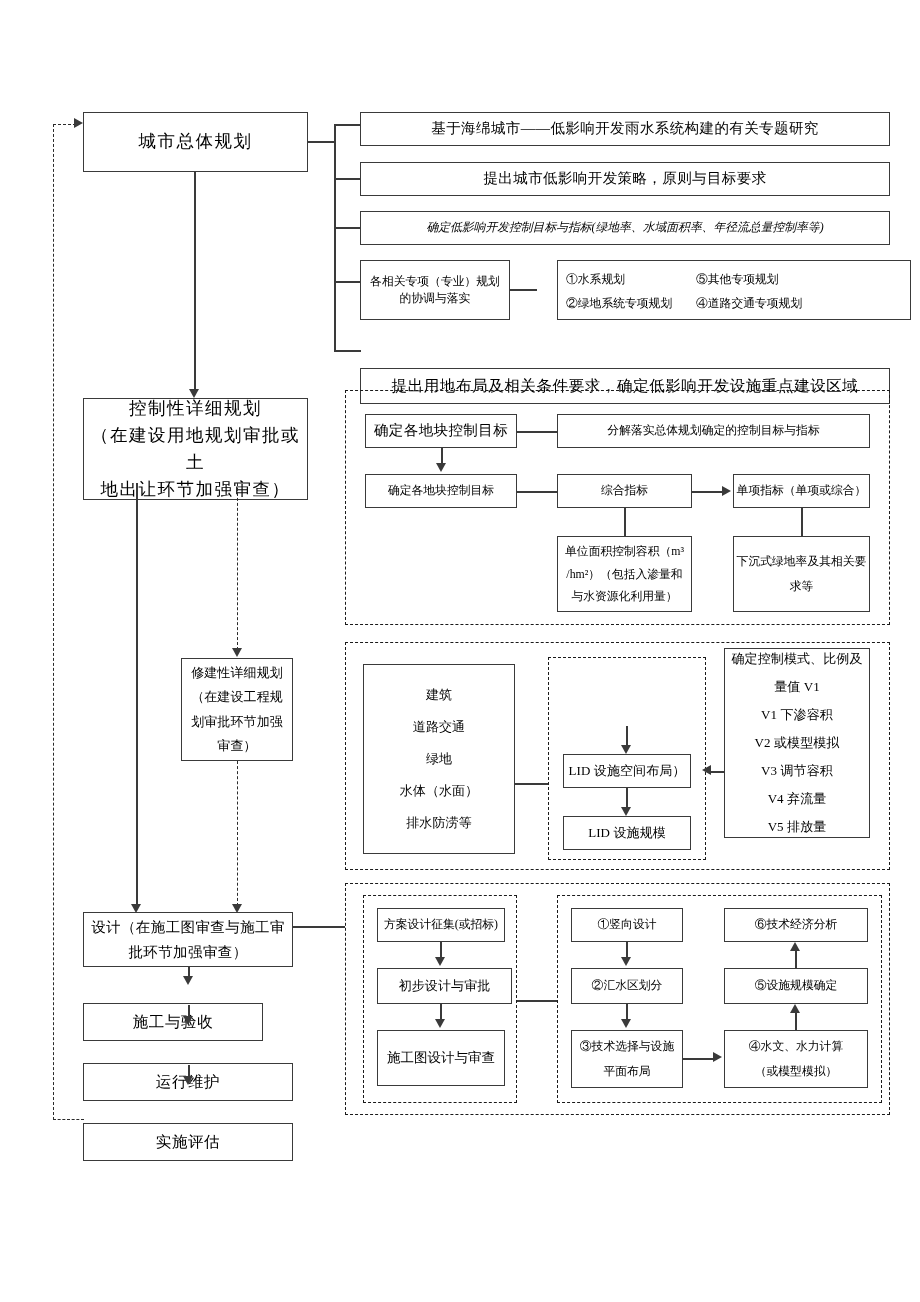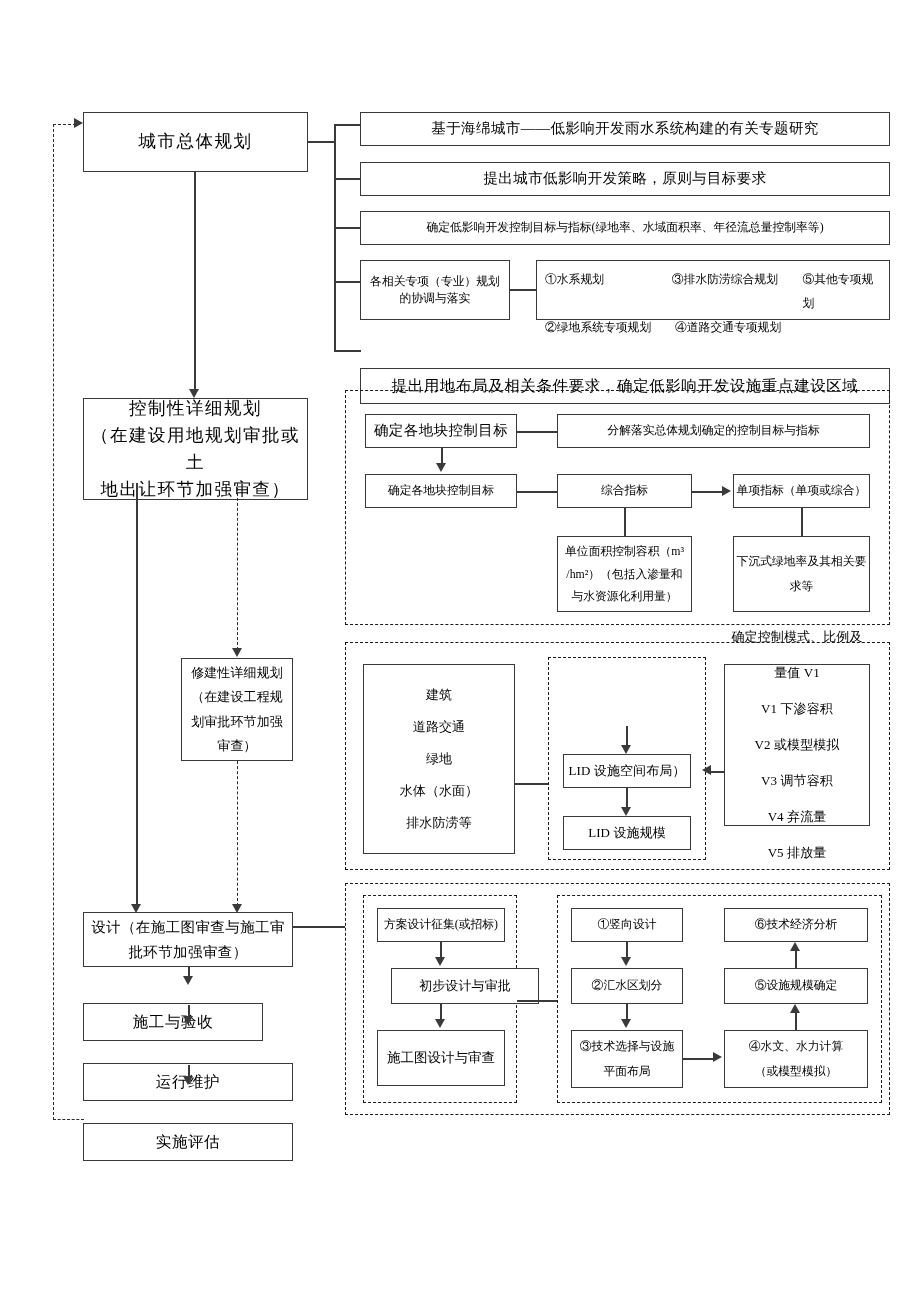--- a/index.html
+++ b/index.html
@@ -49,34 +49,33 @@
   <div class="ln h" style="left:334px;top:227px;width:27px;"></div>
   <div class="ln h" style="left:334px;top:281px;width:27px;"></div>
   <div class="ln h" style="left:334px;top:350px;width:27px;"></div>
 
   <div class="box f15" style="left:360px;top:162px;width:530px;height:34px;">
     <span>提出城市低影响开发策略，原则与目标要求</span>
   </div>
   <div class="box f15" style="left:360px;top:112px;width:530px;height:34px;">
     <span>基于海绵城市——低影响开发雨水系统构建的有关专题研究</span>
   </div>
-  <div class="box f12" style="left:360px;top:211px;width:530px;height:34px;">
+  <div class="box f12" style="left:360px;top:211px;width:530px;height:34px;font-style:italic;">
     <span>确定低影响开发控制目标与指标(绿地率、水域面积率、年径流总量控制率等)</span>
   </div>
 
   <div class="box f12" style="left:360px;top:260px;width:150px;height:60px;">
     <span>各相关专项（专业）规划</span>
     <span>的协调与落实</span>
   </div>
   <div class="ln h" style="left:510px;top:289px;width:27px;"></div>
 
-  <div class="specbox" style="left:536px;top:260px;width:354px;height:60px;padding:6px 6px 6px 8px;">
+  <div class="specbox" style="left:557px;top:260px;width:354px;height:60px;padding:6px 6px 6px 8px;">
     <div class="specrow">
       <i style="width:130px">①水系规划</i>
-      <i style="width:134px">③排水防涝综合规划</i>
       <i>⑤其他专项规划</i>
     </div>
     <div class="specrow">
       <i style="width:130px">②绿地系统专项规划</i>
       <i style="width:134px">④道路交通专项规划</i>
     </div>
   </div>
 
   <div class="box f16" style="left:360px;top:332px;width:530px;height:36px;">
     <span>提出用地布局及相关条件要求，确定低影响开发设施重点建设区域</span>
@@ -204,41 +203,41 @@
   <div class="ln v" style="left:626px;top:788px;height:21px;"></div>
   <div class="arr arr-d" style="left:621px;top:807px;"></div>
 
   <div class="box f13" style="left:563px;top:816px;width:128px;height:34px;">
     <span>LID 设施规模</span>
   </div>
 
   <div class="ln h" style="left:711px;top:771px;width:13px;"></div>
   <div class="arr arr-l" style="left:702px;top:765px;"></div>
 
-  <div class="box f13" style="left:724px;top:664px;width:146px;height:162px;line-height:2.15;gap:8px;">
+  <div class="box f13" style="left:724px;top:648px;width:146px;height:190px;line-height:2.15;">
     <span>确定控制模式、比例及</span>
     <span>量值 V1</span>
     <span>V1 下渗容积</span>
     <span>V2 或模型模拟</span>
     <span>V3 调节容积</span>
     <span>V4 弃流量</span>
     <span>V5 排放量</span>
   </div>
 
   <div class="dashbox" style="left:345px;top:883px;width:545px;height:232px;"></div>
 
   <div class="dashbox" style="left:363px;top:895px;width:154px;height:208px;"></div>
 
   <div class="box f12" style="left:377px;top:908px;width:128px;height:34px;">
     <span>方案设计征集(或招标)</span>
   </div>
   <div class="ln v" style="left:440px;top:942px;height:17px;"></div>
   <div class="arr arr-d" style="left:435px;top:957px;"></div>
 
-  <div class="box f13" style="left:377px;top:968px;width:148px;height:36px;margin-left:14px;">
+  <div class="box f13" style="left:377px;top:968px;width:135px;height:36px;">
     <span>初步设计与审批</span>
   </div>
   <div class="ln v" style="left:440px;top:1004px;height:17px;"></div>
   <div class="arr arr-d" style="left:435px;top:1019px;"></div>
 
   <div class="box f14" style="left:377px;top:1030px;width:128px;height:56px;font-size:13.5px;">
     <span>施工图设计与审查</span>
   </div>
 
   <div class="ln h" style="left:517px;top:1000px;width:40px;"></div>

